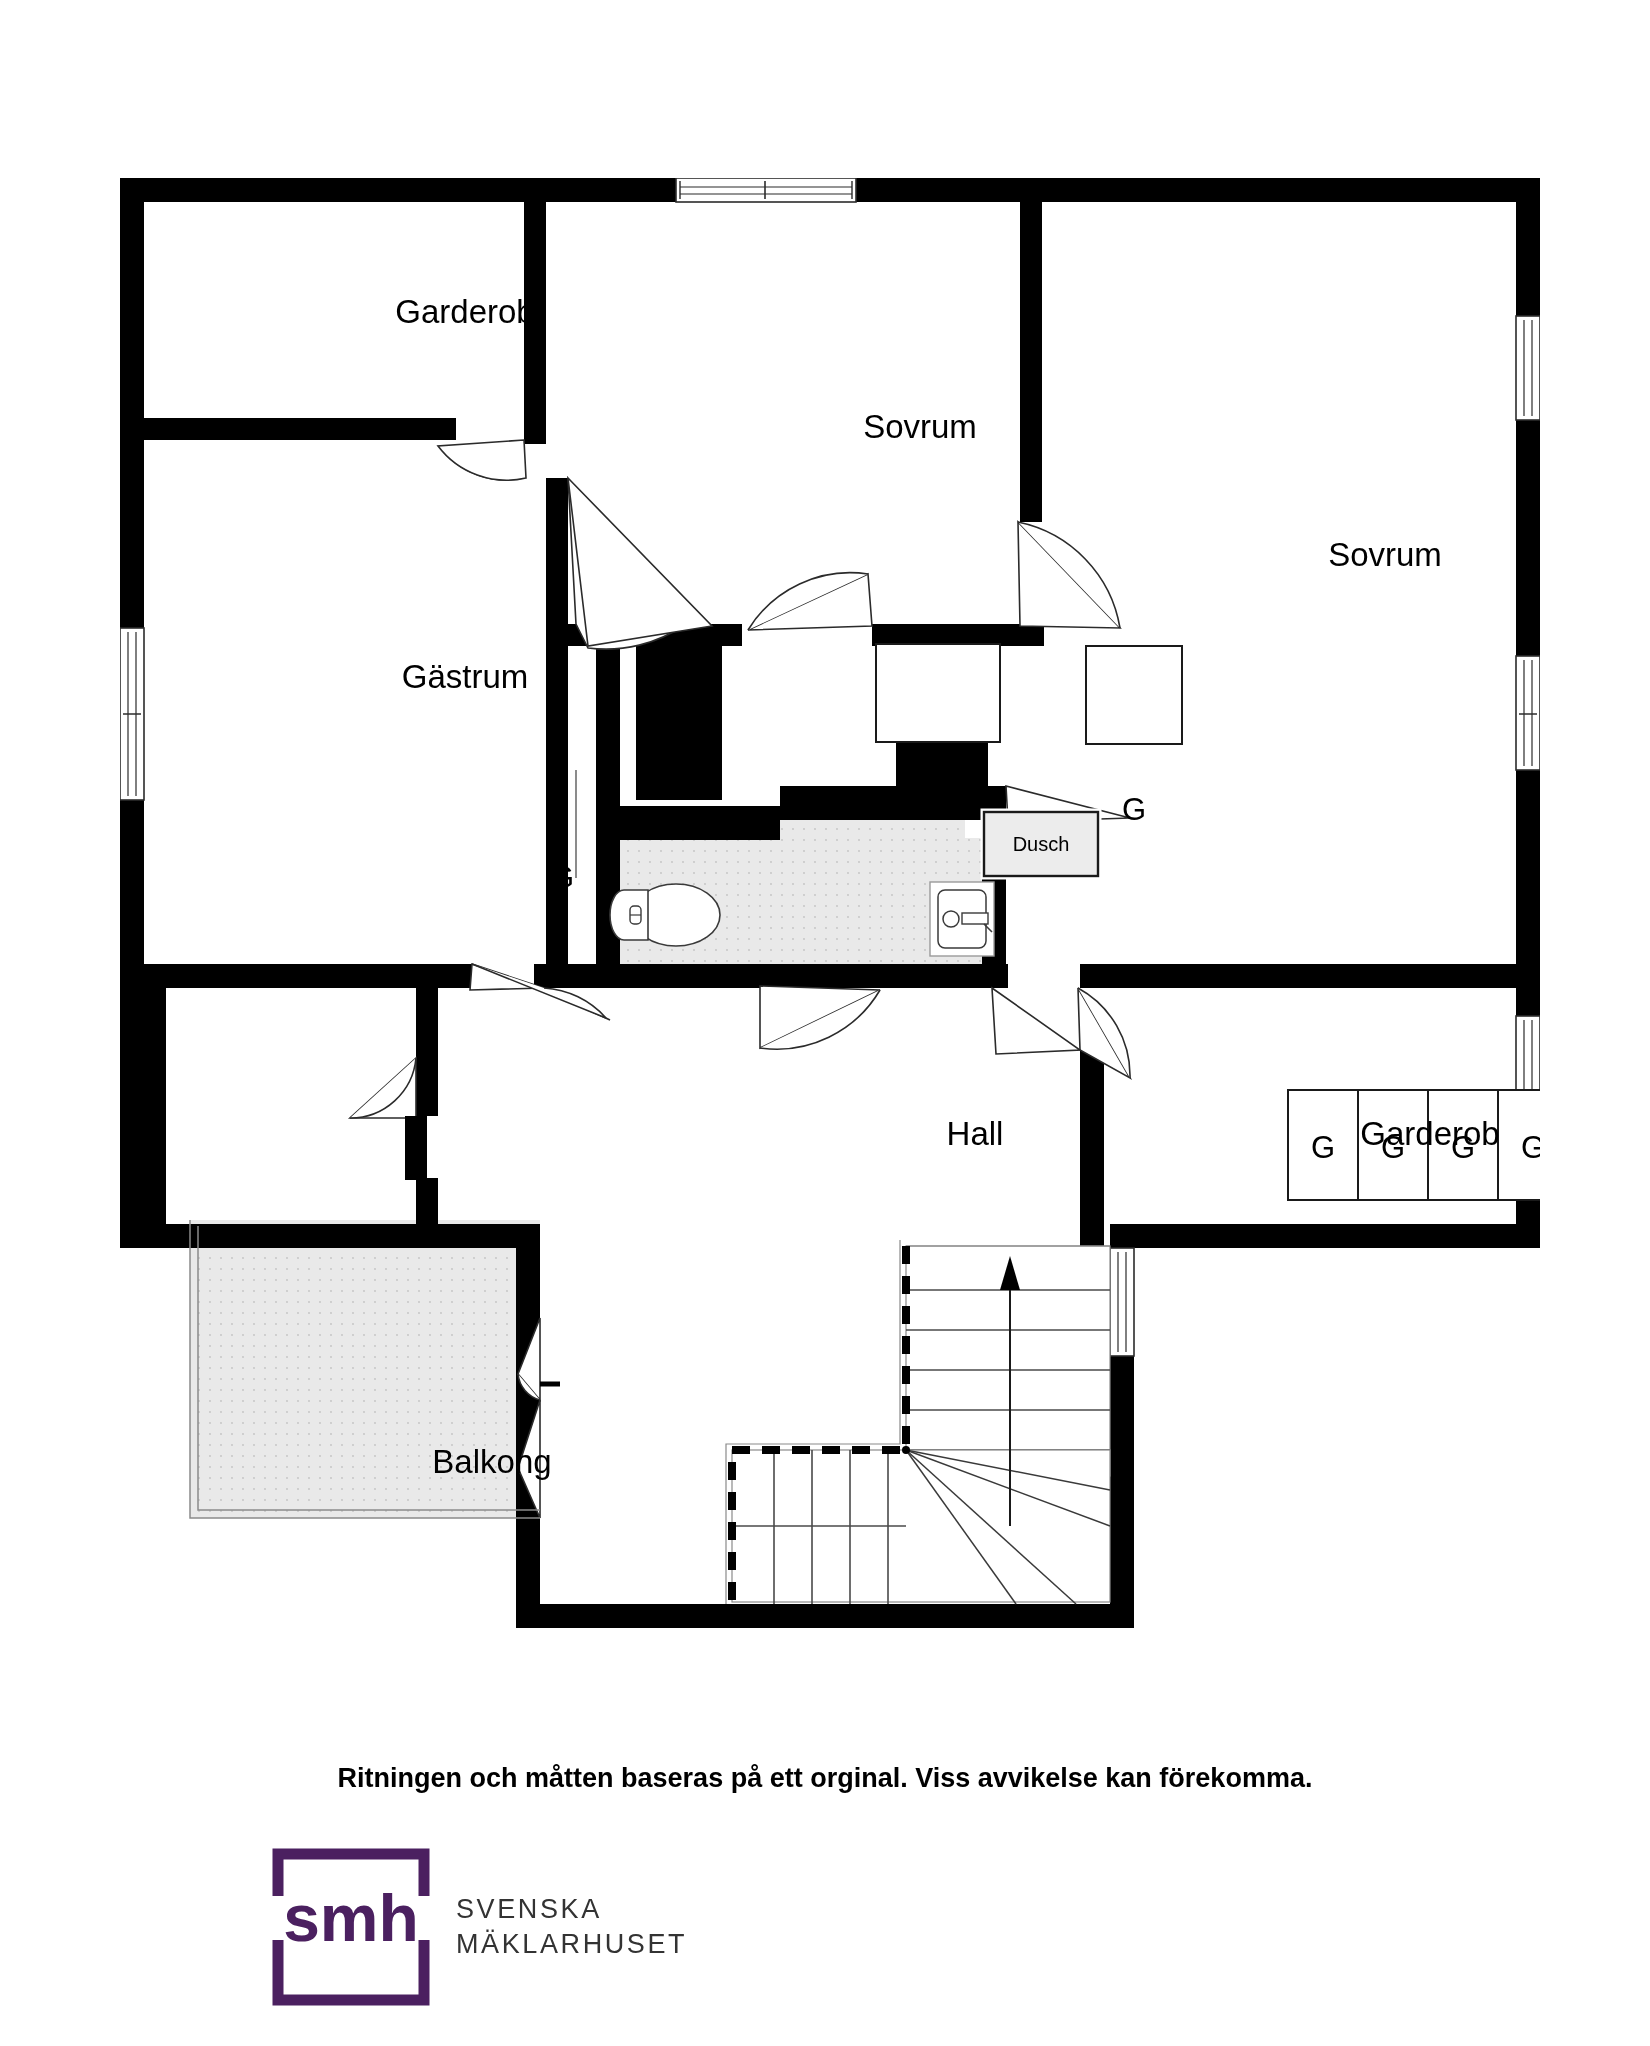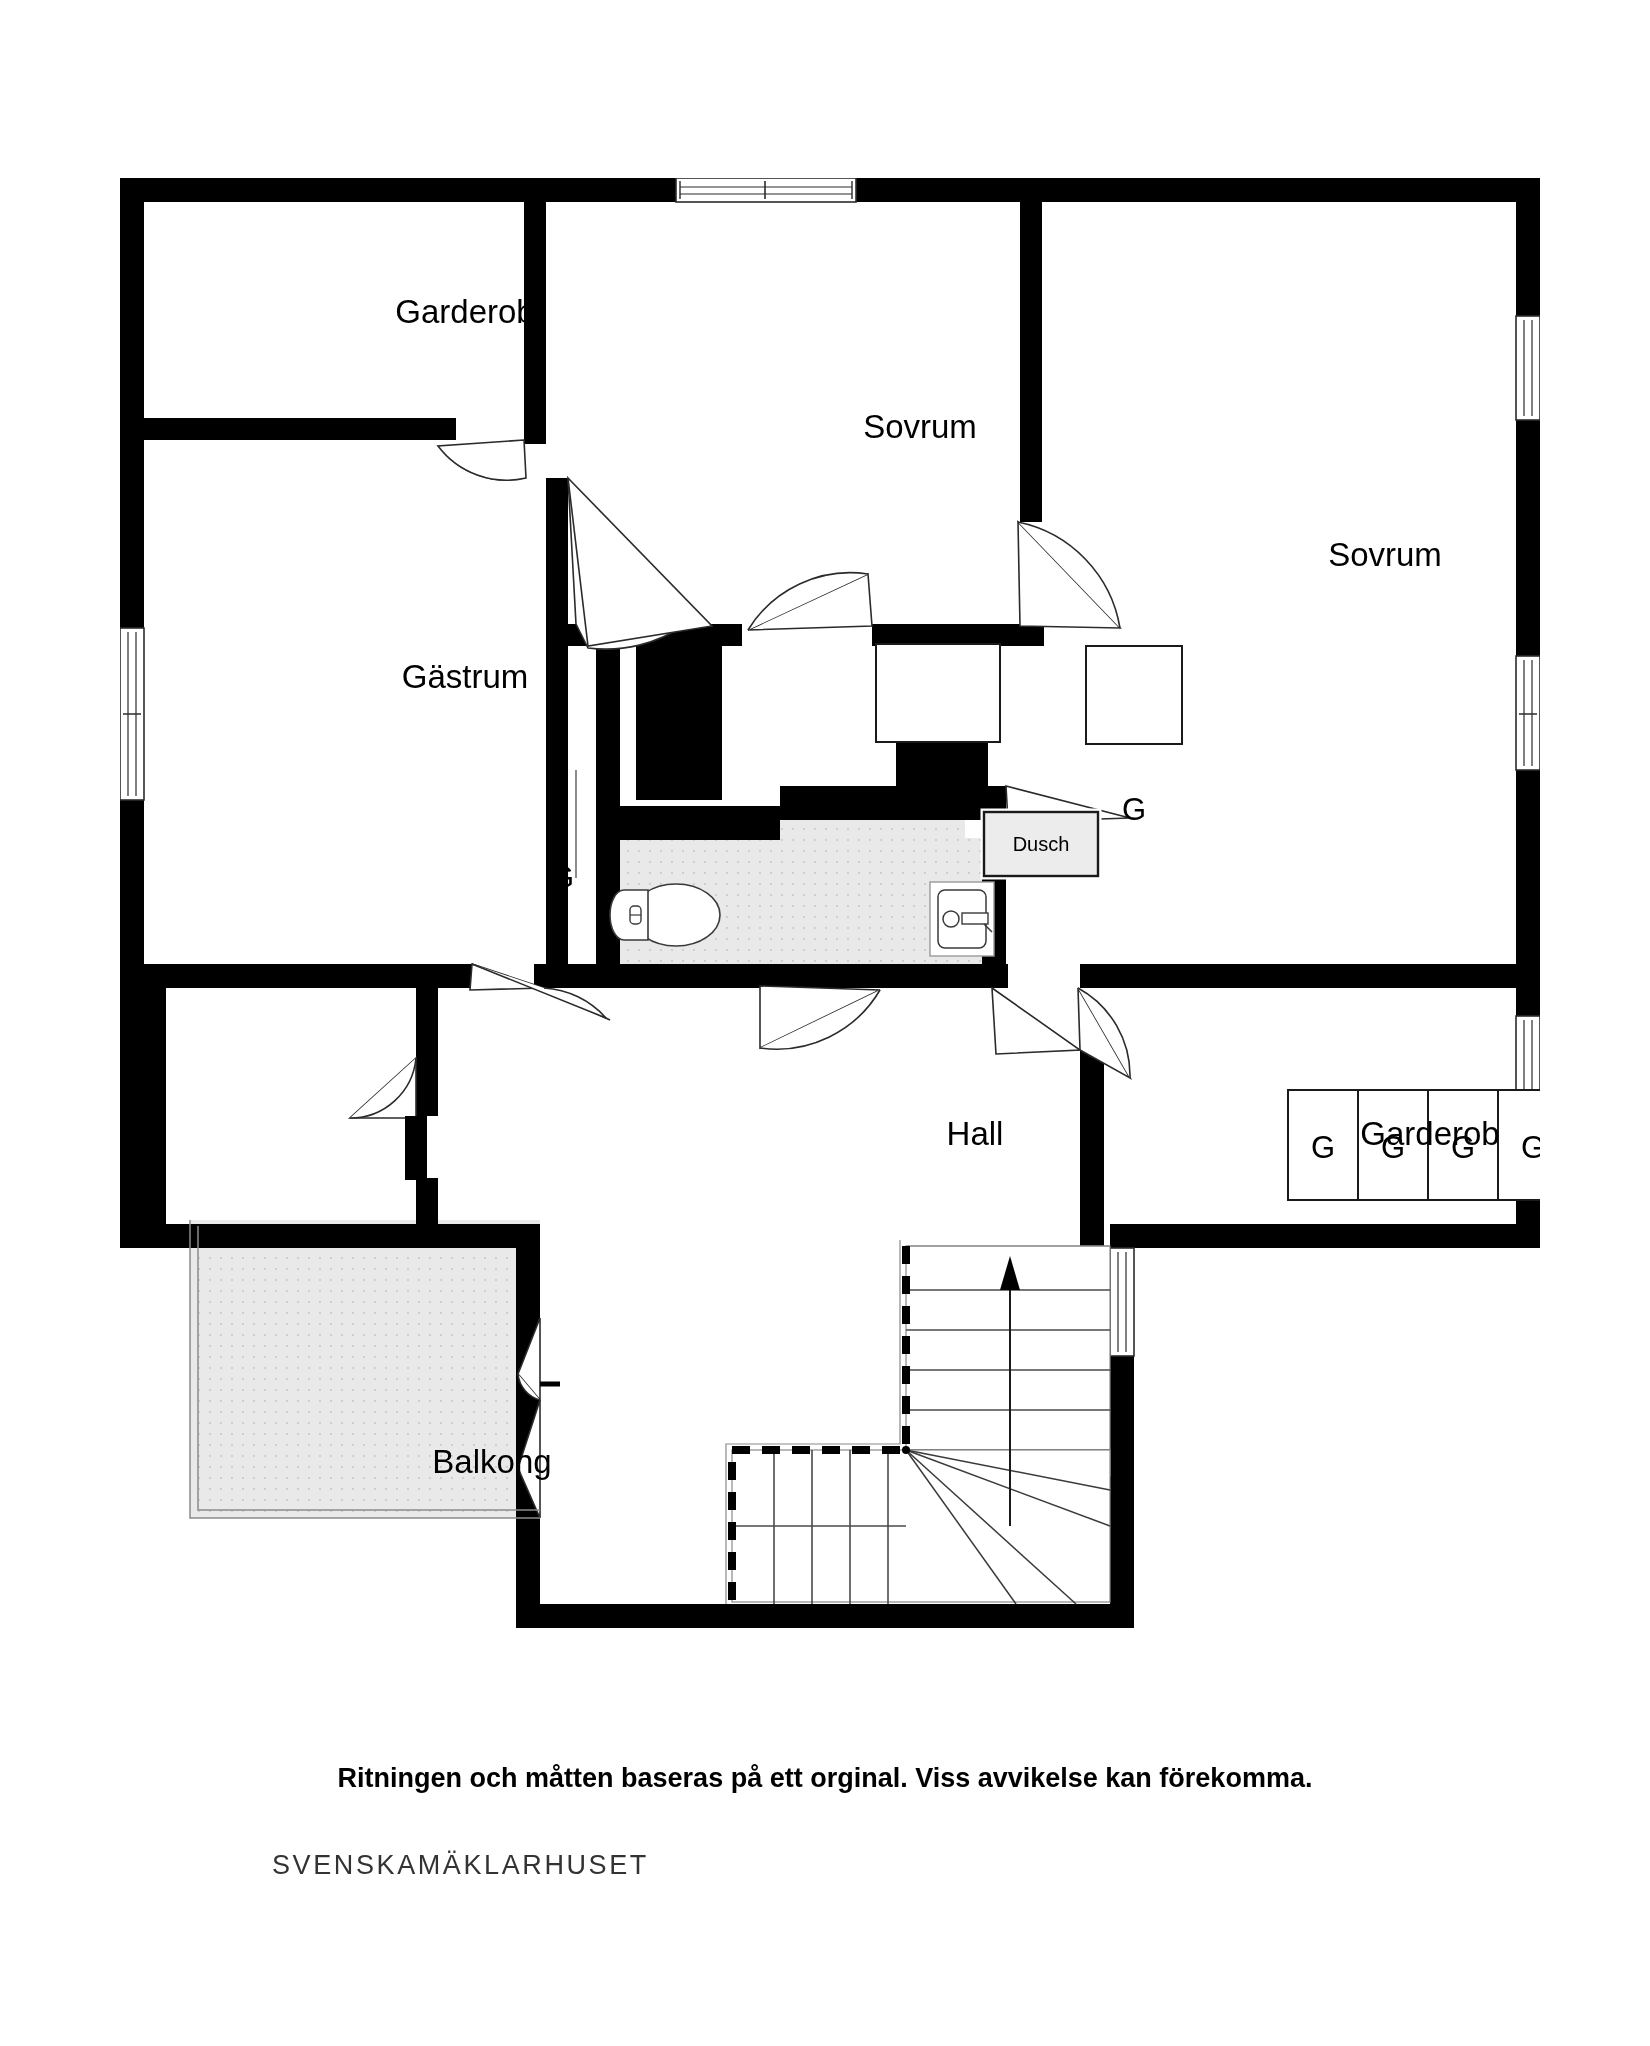--- a/index.html
+++ b/index.html
@@ -63,21 +63,21 @@
     gap: 26px;
   }
   .logo-mark {
     width: 158px;
     height: 158px;
     position: relative;
     flex: none;
   }
   .logo-words {
     display: flex;
-    flex-direction: row;
+    flex-direction: column;
     justify-content: center;
     line-height: 1.28;
   }
   .logo-words span {
     font-size: 27px;
     letter-spacing: 2.6px;
     color: #333333;
     white-space: nowrap;
   }
   .room-label {
@@ -366,19 +366,26 @@
         <text class="closet-label" x="1343" y="980" text-anchor="middle">G</text>
         <text class="closet-label" x="1413" y="980" text-anchor="middle">G</text>
       </g>
 
     </svg>
   </div>
 
   <div id="disclaimer">Ritningen och måtten baseras på ett orginal. Viss avvikelse kan förekomma.</div>
 
   <div id="logo-block">
+    <div class="logo-mark">
+      <svg viewBox="0 0 158 158" width="158" height="158" xmlns="http://www.w3.org/2000/svg">
+        <rect x="6" y="6" width="146" height="146" fill="none" stroke="#4B2060" stroke-width="11"></rect>
+        <rect x="0" y="48" width="158" height="44" fill="#ffffff"></rect>
+        <text x="79" y="93" text-anchor="middle" font-family="Liberation Sans, sans-serif" font-size="66" font-weight="700" fill="#4B2060">smh</text>
+      </svg>
+    </div>
     <div class="logo-words">
       <span>SVENSKA</span>
       <span>MÄKLARHUSET</span>
     </div>
   </div>
 
 </div>
 
 </body></html>

